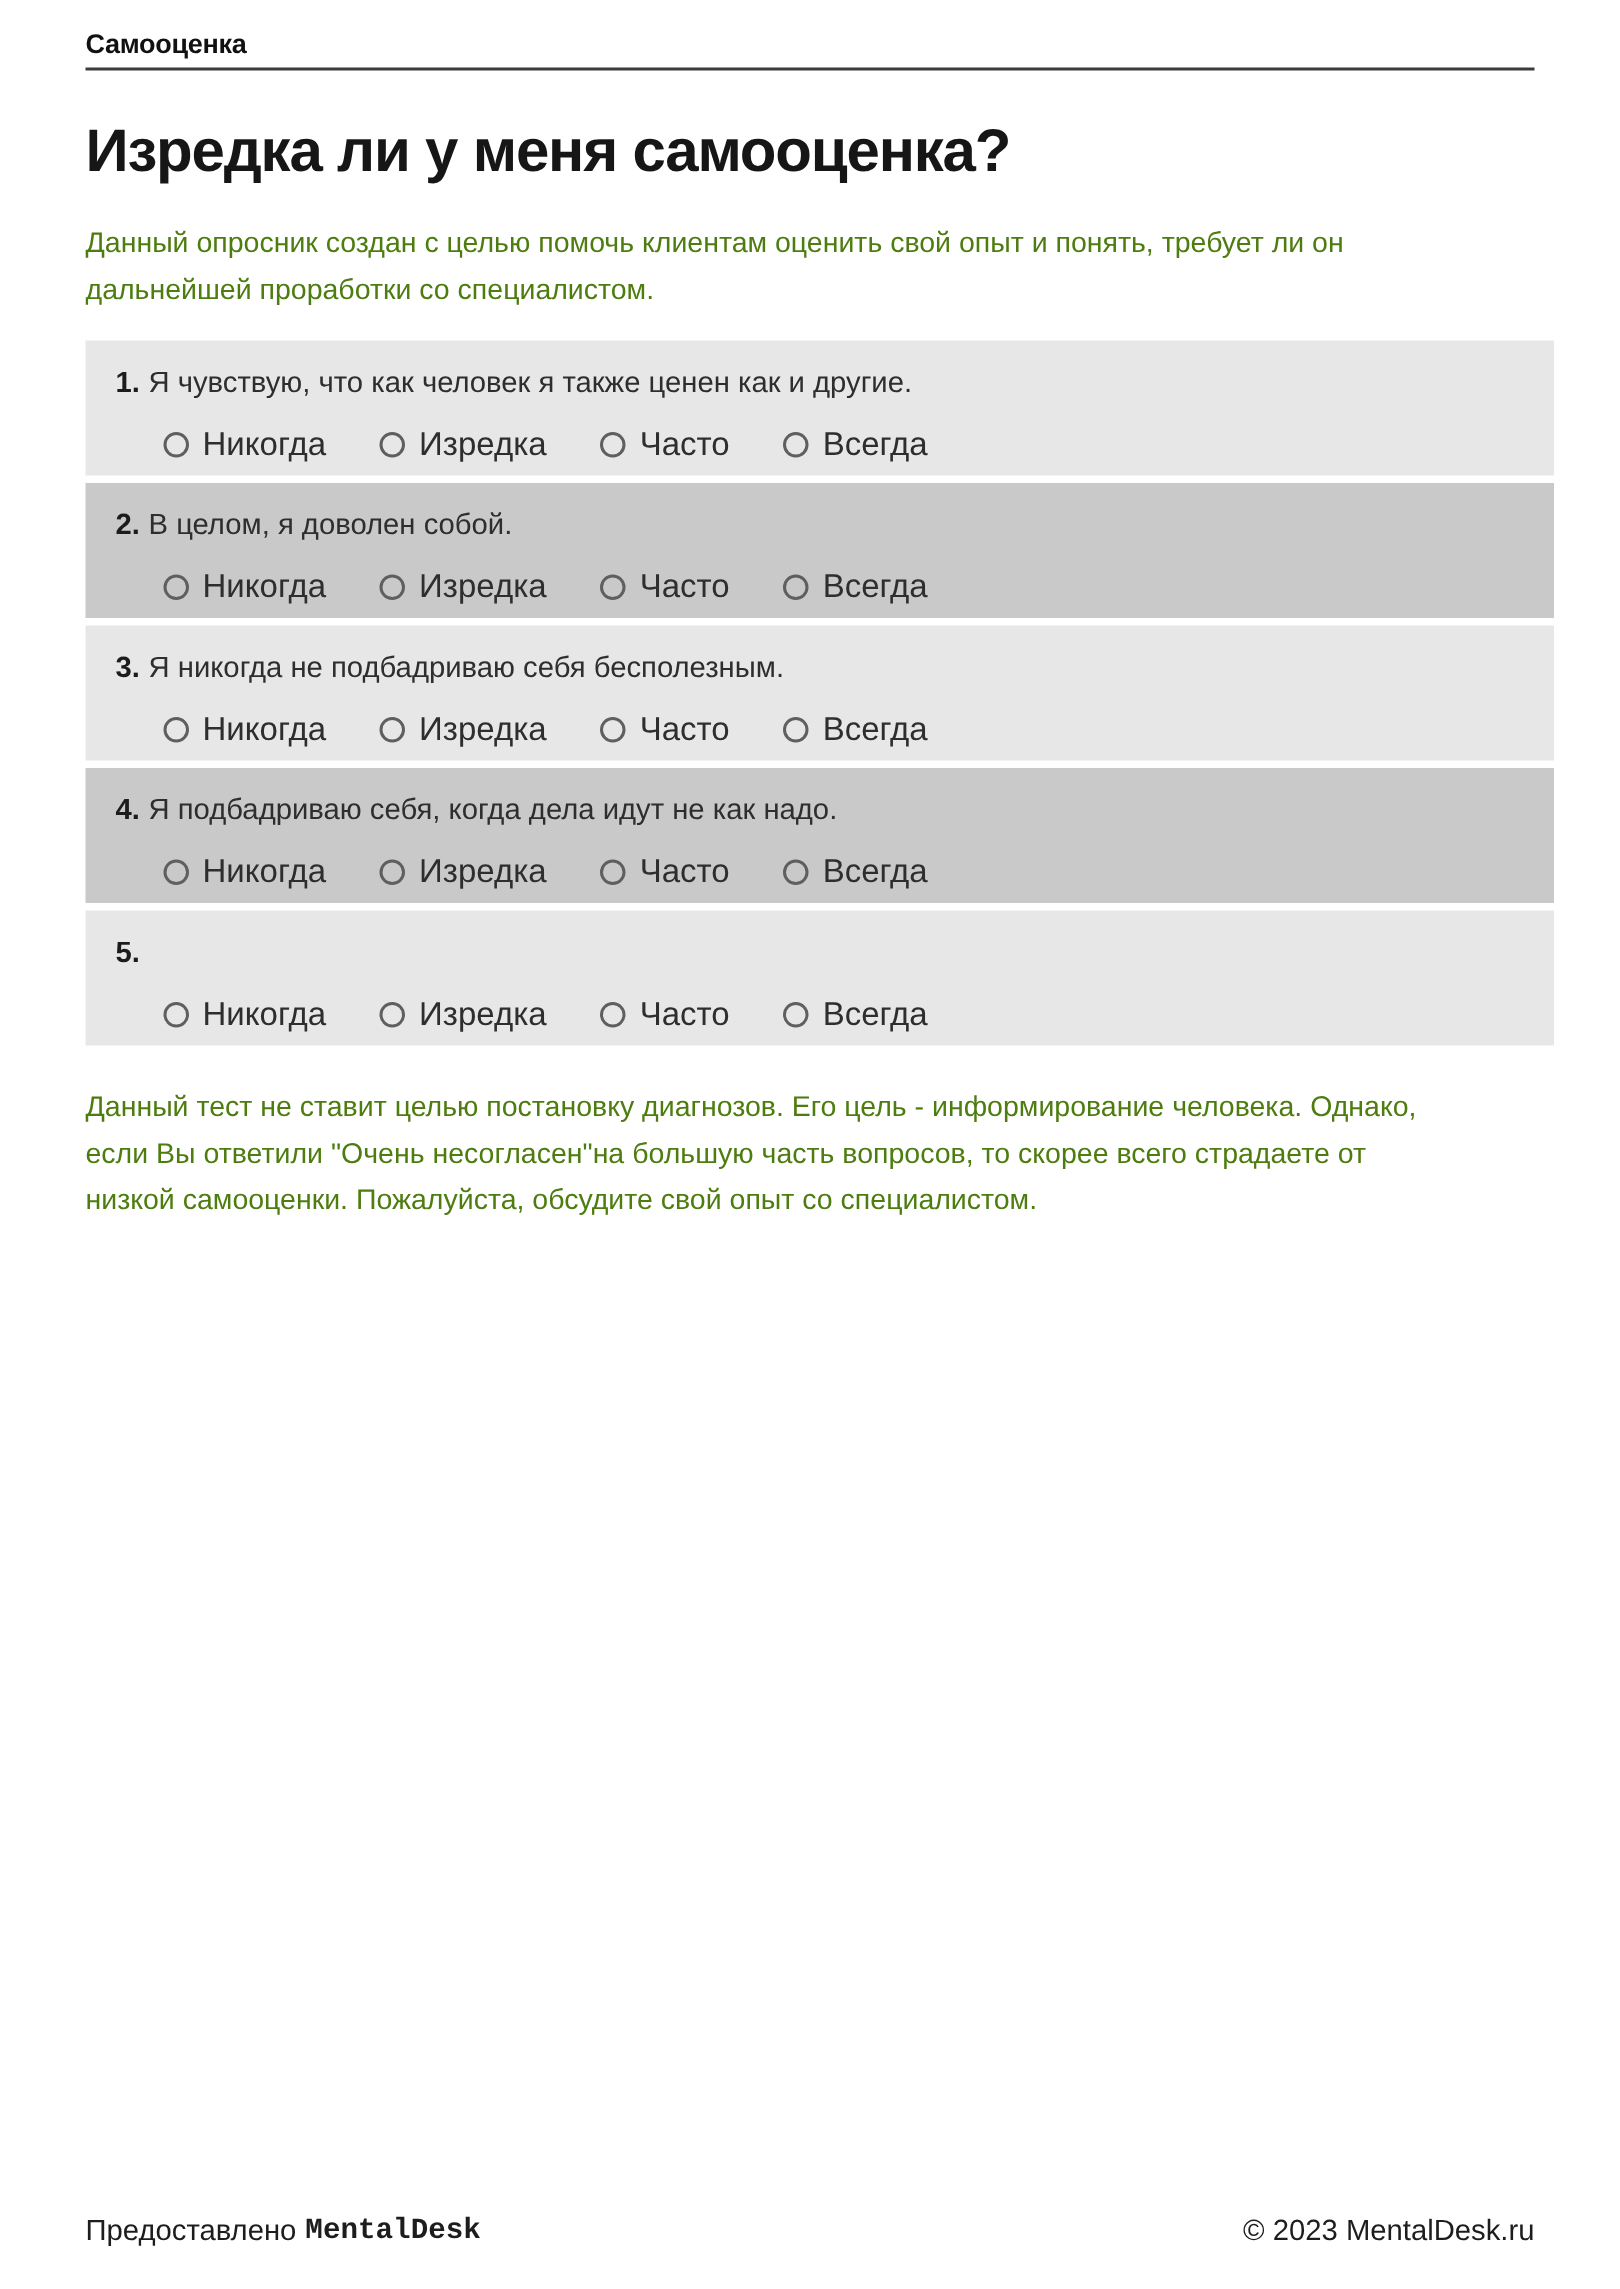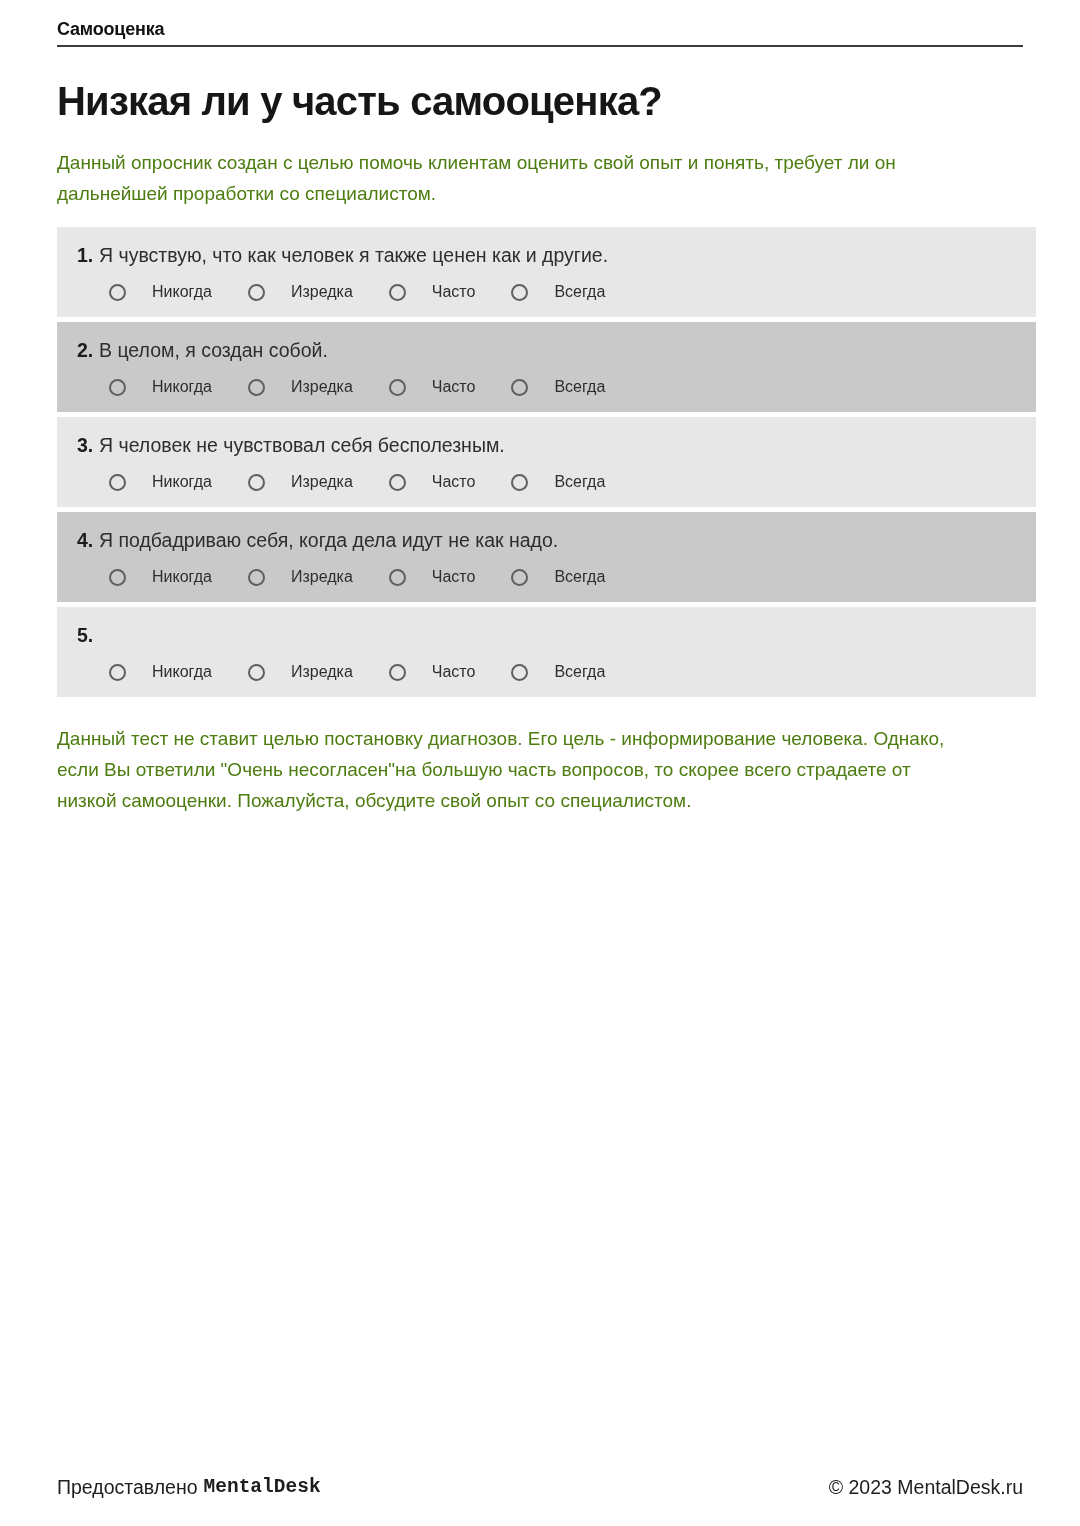--- a/index.html
+++ b/index.html
@@ -63,22 +63,22 @@
   .options {
     display: flex;
     align-items: center;
     gap: 36px;
     margin-left: 32px;
     margin-top: 15px;
   }
   .option {
     display: flex;
     align-items: center;
-    gap: 26px;
-    font-size: 16px;
+    gap: 9px;
+    font-size: 22px;
     color: #2e2e2e;
     cursor: pointer;
   }
   .radio {
     width: 17px;
     height: 17px;
     border-radius: 50%;
     border: 2px solid #5f5f5f;
     background: transparent;
     flex: none;
@@ -103,21 +103,21 @@
 <body>
 
 <div class="page">
   <div class="content">
 
     <div class="doc-header">
       <div class="doc-header-title">Самооценка</div>
       <hr class="header-rule">
     </div>
 
-    <h1 class="page-title">Низкая ли у часть самооценка?</h1>
+    <h1 class="page-title">Изредка ли у меня самооценка?</h1>
 
     <p class="intro">Данный опросник создан с целью помочь клиентам оценить свой опыт и понять, требует ли он
 дальнейшей проработки со специалистом.</p>
 
     <div class="questions" id="questions">
   <div class="question-row">
     <div class="q-line">
       <span class="q-number">1.</span>
       <span class="q-text">Я чувствую, что как человек я также ценен как и другие.</span>
     </div>
@@ -140,21 +140,21 @@
   <label class="option">
     <span class="radio"></span>
     <span class="option-label">Всегда</span>
   </label>
 </div>
   </div>
 
   <div class="question-row">
     <div class="q-line">
       <span class="q-number">2.</span>
-      <span class="q-text">В целом, я создан собой.</span>
+      <span class="q-text">В целом, я доволен собой.</span>
     </div>
     <div class="options">
   <label class="option">
     <span class="radio"></span>
     <span class="option-label">Никогда</span>
   </label>
 
   <label class="option">
     <span class="radio"></span>
     <span class="option-label">Изредка</span>
@@ -168,21 +168,21 @@
   <label class="option">
     <span class="radio"></span>
     <span class="option-label">Всегда</span>
   </label>
 </div>
   </div>
 
   <div class="question-row">
     <div class="q-line">
       <span class="q-number">3.</span>
-      <span class="q-text">Я человек не чувствовал себя бесполезным.</span>
+      <span class="q-text">Я никогда не подбадриваю себя бесполезным.</span>
     </div>
     <div class="options">
   <label class="option">
     <span class="radio"></span>
     <span class="option-label">Никогда</span>
   </label>
 
   <label class="option">
     <span class="radio"></span>
     <span class="option-label">Изредка</span>

